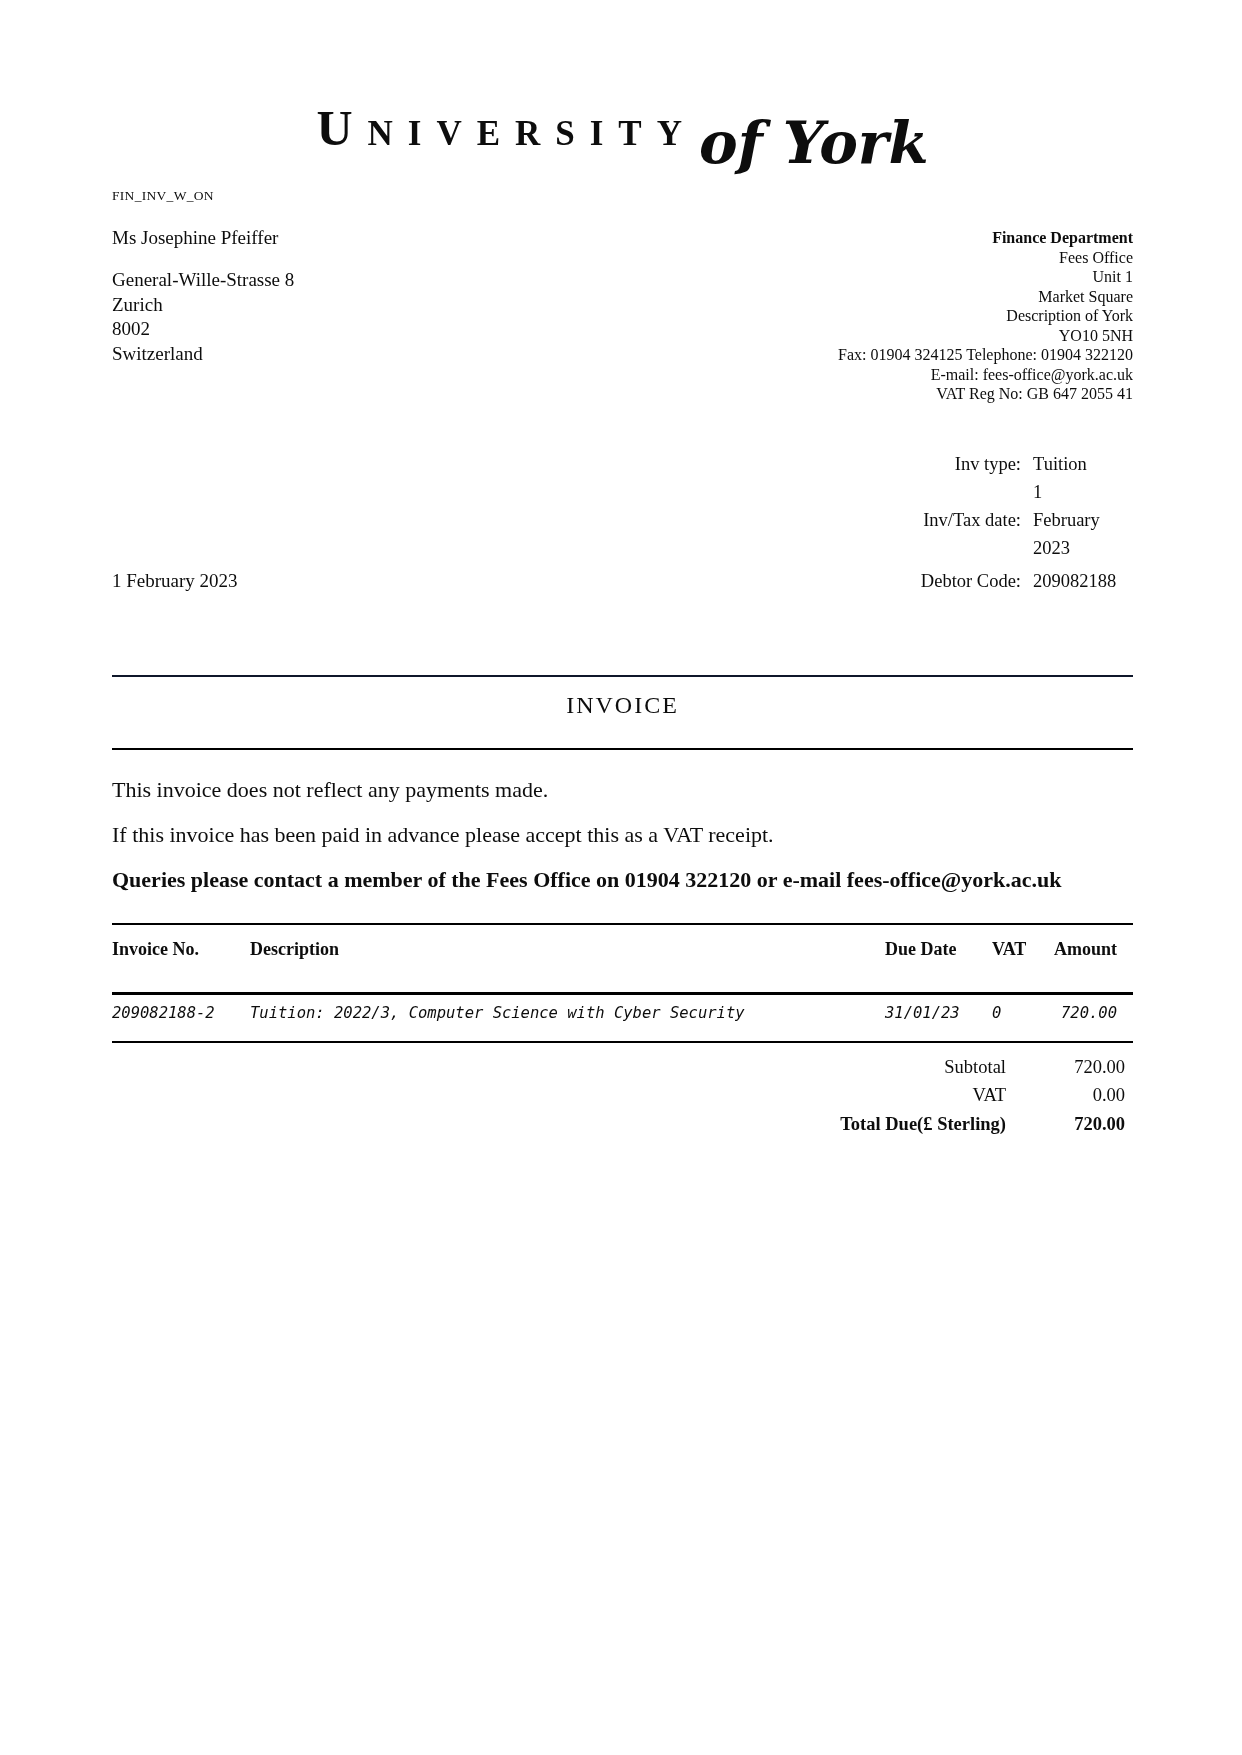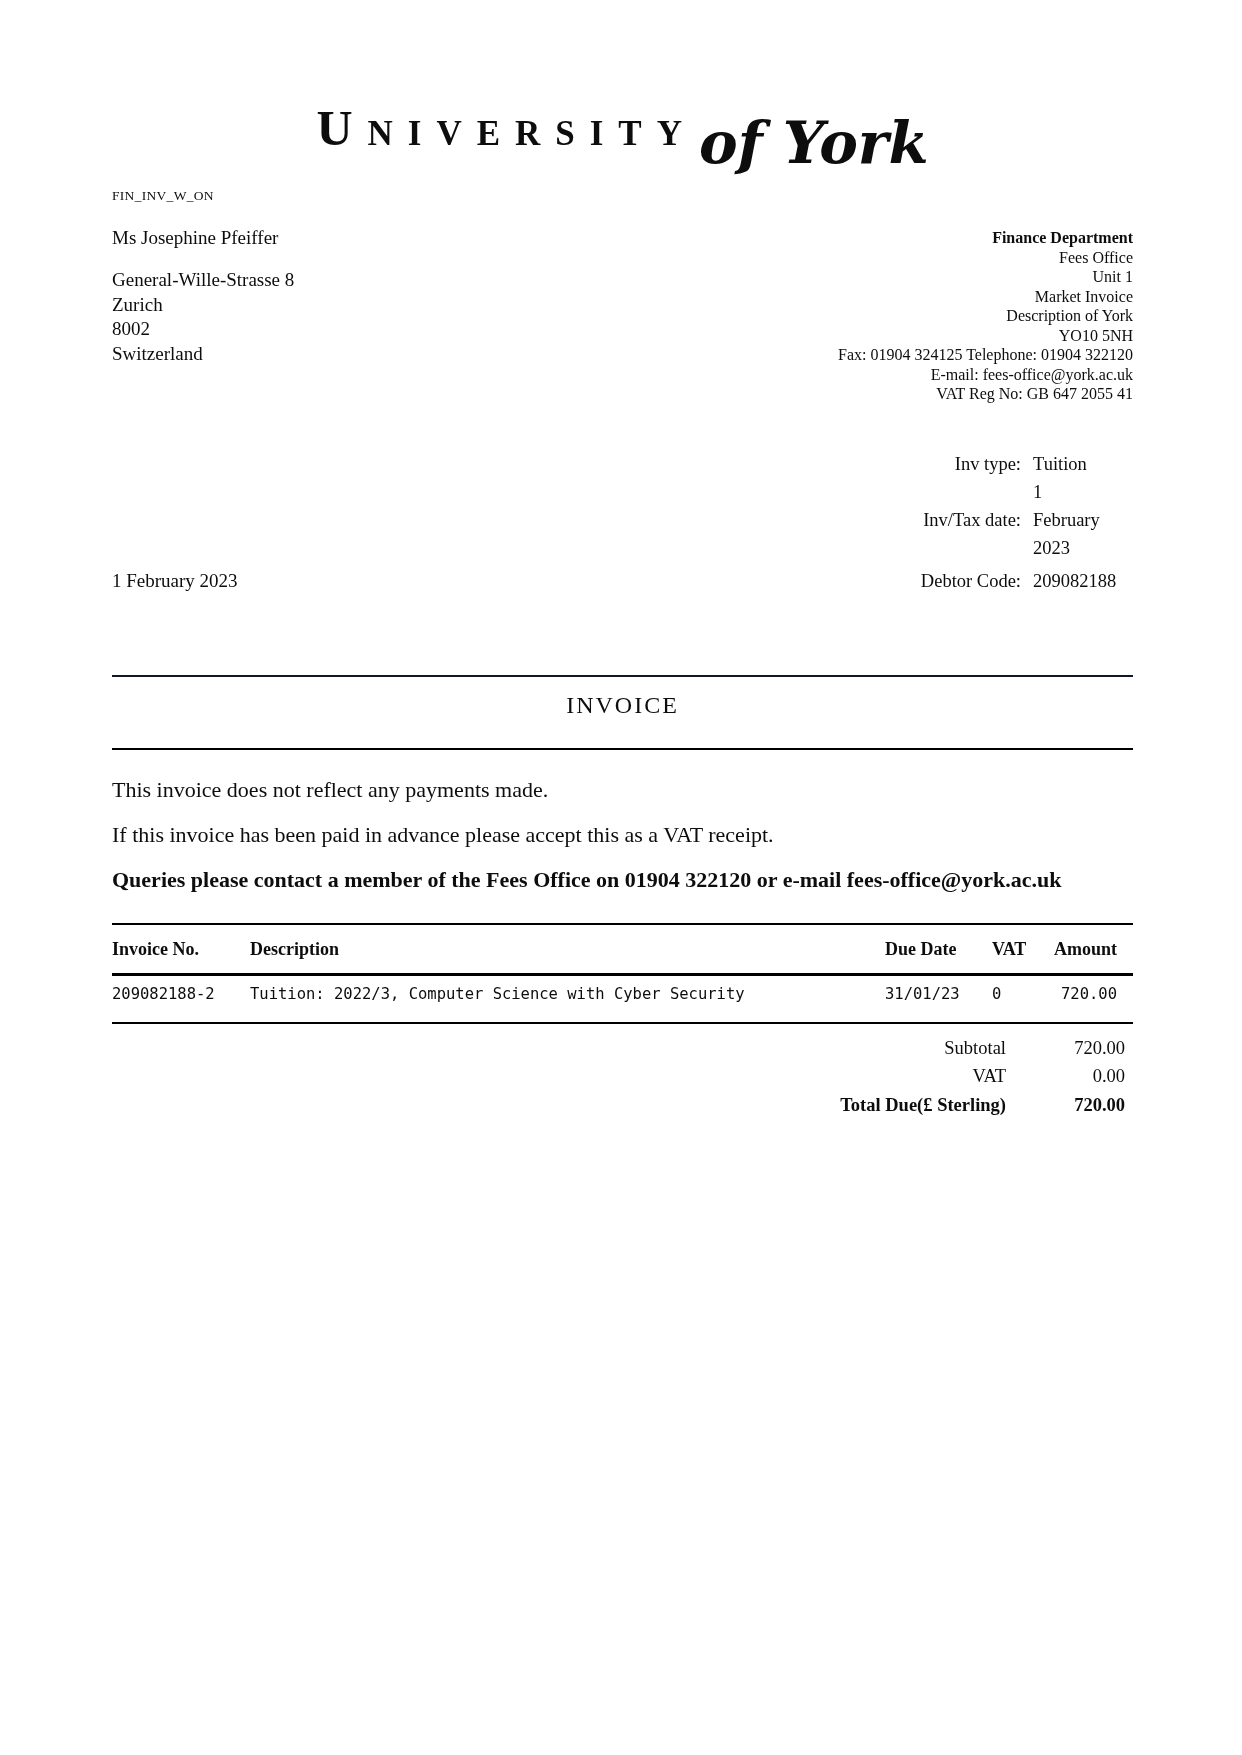--- a/index.html
+++ b/index.html
@@ -56,22 +56,22 @@
   }
   .heading { font-size:24px; letter-spacing:2px; }
   
   .para { font-size:22px; margin-top:20px; line-height:25px; }
   .para.first { margin-top:27px; }
   .para.bold { font-weight:bold; }
   
   .table { margin-top:31px; }
   .t-rule { border-top:2px solid #000; }
   .t-rule.thick { border-top:3.5px solid #000; }
-  .t-head { display:flex; font-weight:bold; font-size:18px; padding:14px 0 13px; }
-  .t-row { display:flex; padding:9px 0 19px; }
+  .t-head { display:flex; font-weight:bold; font-size:18px; padding:14px 0 32px; }
+  .t-row { display:flex; padding:9px 0 19px;font-style:italic; }
   .mono { font-family:"DejaVu Sans Mono", monospace; font-size:15.5px; }
   .cell { display:block; }
   .c-inv { width:138px; }
   .c-desc { flex:1; }
   .c-due { width:95px; }
   .c-vat { width:46px; margin-left:12px; }
   .c-amt { width:95px; text-align:right; padding-right:16px; box-sizing:border-box; }
   
   .totals { margin-top:10px; font-size:18.5px; }
   .total-row { display:flex; justify-content:flex-end; line-height:28.5px; }
@@ -98,21 +98,21 @@
           <div class="line">Zurich</div>
           <div class="line">8002</div>
           <div class="line">Switzerland</div>
         </div>
     </div>
     <div class="sender">
       <div class="dept">Finance Department</div>
       <div>
           <div class="line">Fees Office</div>
           <div class="line">Unit 1</div>
-          <div class="line">Market Invoice</div>
+          <div class="line">Market Square</div>
           <div class="line">Description of York</div>
           <div class="line">YO10 5NH</div>
           <div class="line">Fax: 01904 324125 Telephone: 01904 322120</div>
           <div class="line">E-mail: fees-office@york.ac.uk</div>
           <div class="line">VAT Reg No: GB 647 2055 41</div>
         </div>
     </div>
   </div>
 
   <div class="meta-row">

